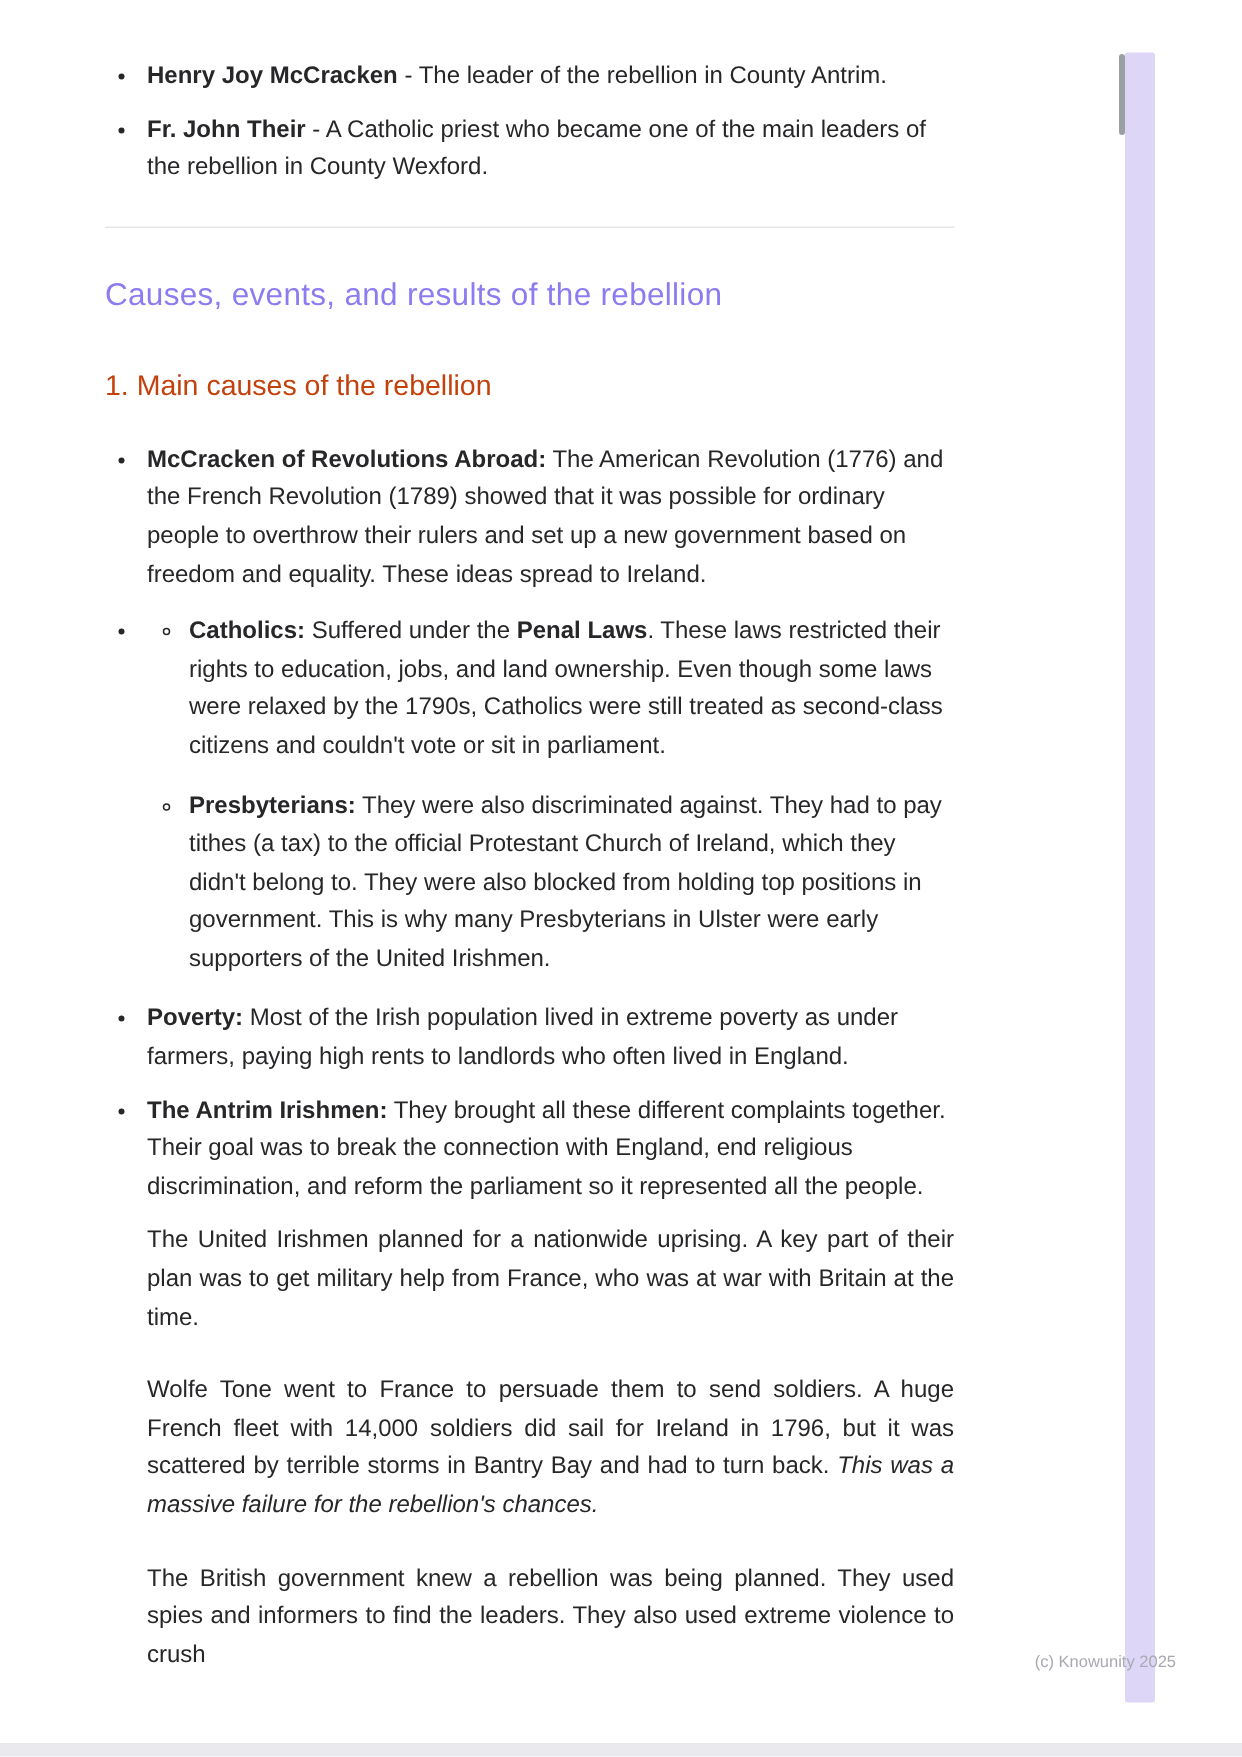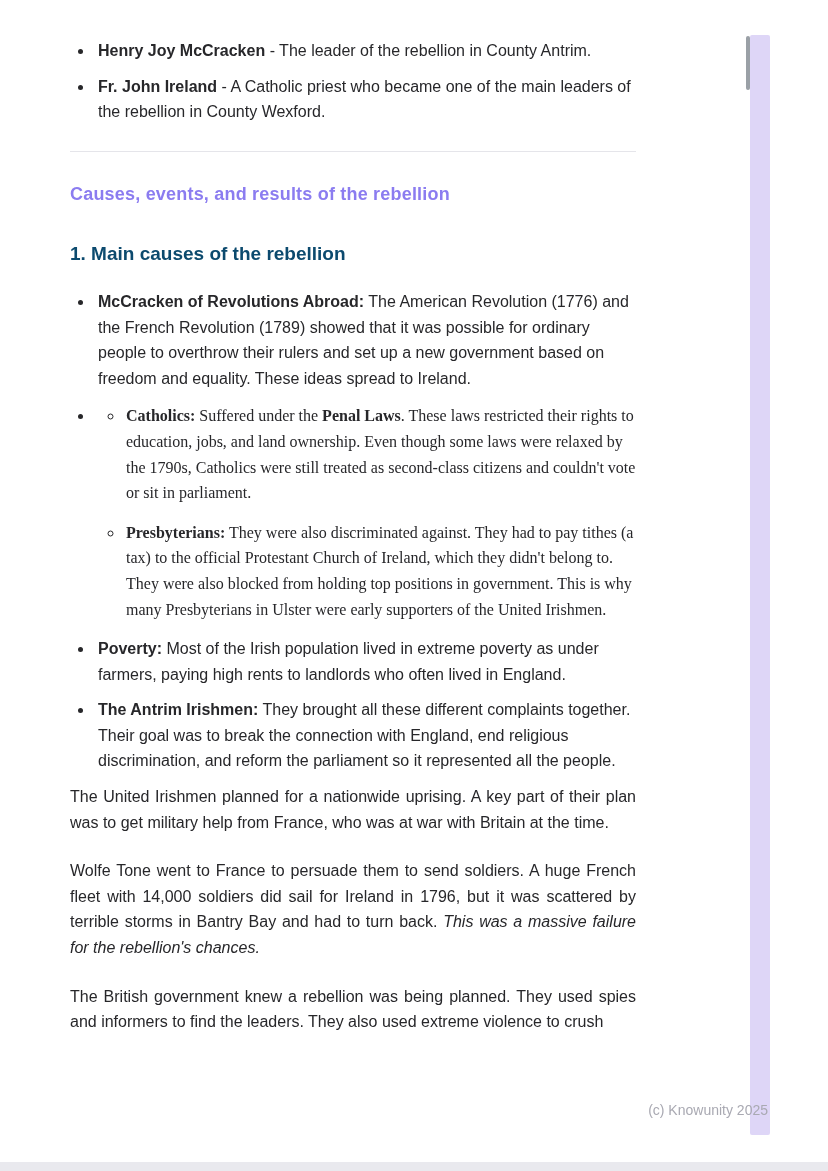--- a/index.html
+++ b/index.html
@@ -37,48 +37,48 @@
     padding-left: 4px;
   }
   ul.sub {
     list-style: circle;
     padding-left: 26px;
     margin-top: 12px;
   }
   ul.sub > li {
     margin-bottom: 14px;
     padding-left: 2px;
-    font-family: Liberation Serif, serif;
   }
 
   .divider {
     border: none;
     border-top: 1px solid #e5e5ea;
     margin-top: 26px;
   }
 
   .h2 {
     color: #8b7cf0;
-    font-size: 18px;
-    font-weight: 700;
+    font-size: 21px;
+    font-weight: 400;
     margin-top: 28px;
     letter-spacing: 0.2px;
   }
 
   .h3 {
-    color: #0c4a6e;
+    color: #c2410c;
     font-size: 19px;
-    font-weight: 700;
+    font-weight: 400;
     margin-top: 30px;
     margin-bottom: 20px;
   }
 
   .para {
     text-align: justify;
     margin-bottom: 23px;
+    margin-left: 28px;
   }
 
   .accent-strip {
     position: absolute;
     top: 35px;
     right: 58px;
     width: 20px;
     height: 1100px;
     background: #ded6f7;
     border-radius: 2px;
@@ -89,23 +89,23 @@
     top: 36px;
     right: 78px;
     width: 4px;
     height: 54px;
     background: #9aa0a6;
     border-radius: 2px;
   }
 
   .watermark {
     position: absolute;
-    right: 60px;
+    right: 44px;
     top: 1102px;
-    font-size: 14px;
+    font-size: 11px;
     color: #a9a9b2;
     z-index: 3;
   }
 
   .bottom-edge {
     position: absolute;
     left: 0;
     bottom: 0;
     width: 100%;
     height: 9px;
@@ -117,21 +117,21 @@
 
 <div class="stage">
 
   <div class="content">
 
     <ul class="main">
       <li>
         <span class="bold">Henry Joy McCracken</span><span> - The leader of the rebellion in County Antrim.</span>
       </li>
       <li>
-        <span class="bold">Fr. John Ireland</span><span> - A Catholic priest who became one of the main leaders of the rebellion in County Wexford.</span>
+        <span class="bold">Fr. John Their</span><span> - A Catholic priest who became one of the main leaders of the rebellion in County Wexford.</span>
       </li>
     </ul>
 
     <hr class="divider">
 
     <h2 class="h2">Causes, events, and results of the rebellion</h2>
 
     <h3 class="h3">1. Main causes of the rebellion</h3>
 
     <ul class="main">

